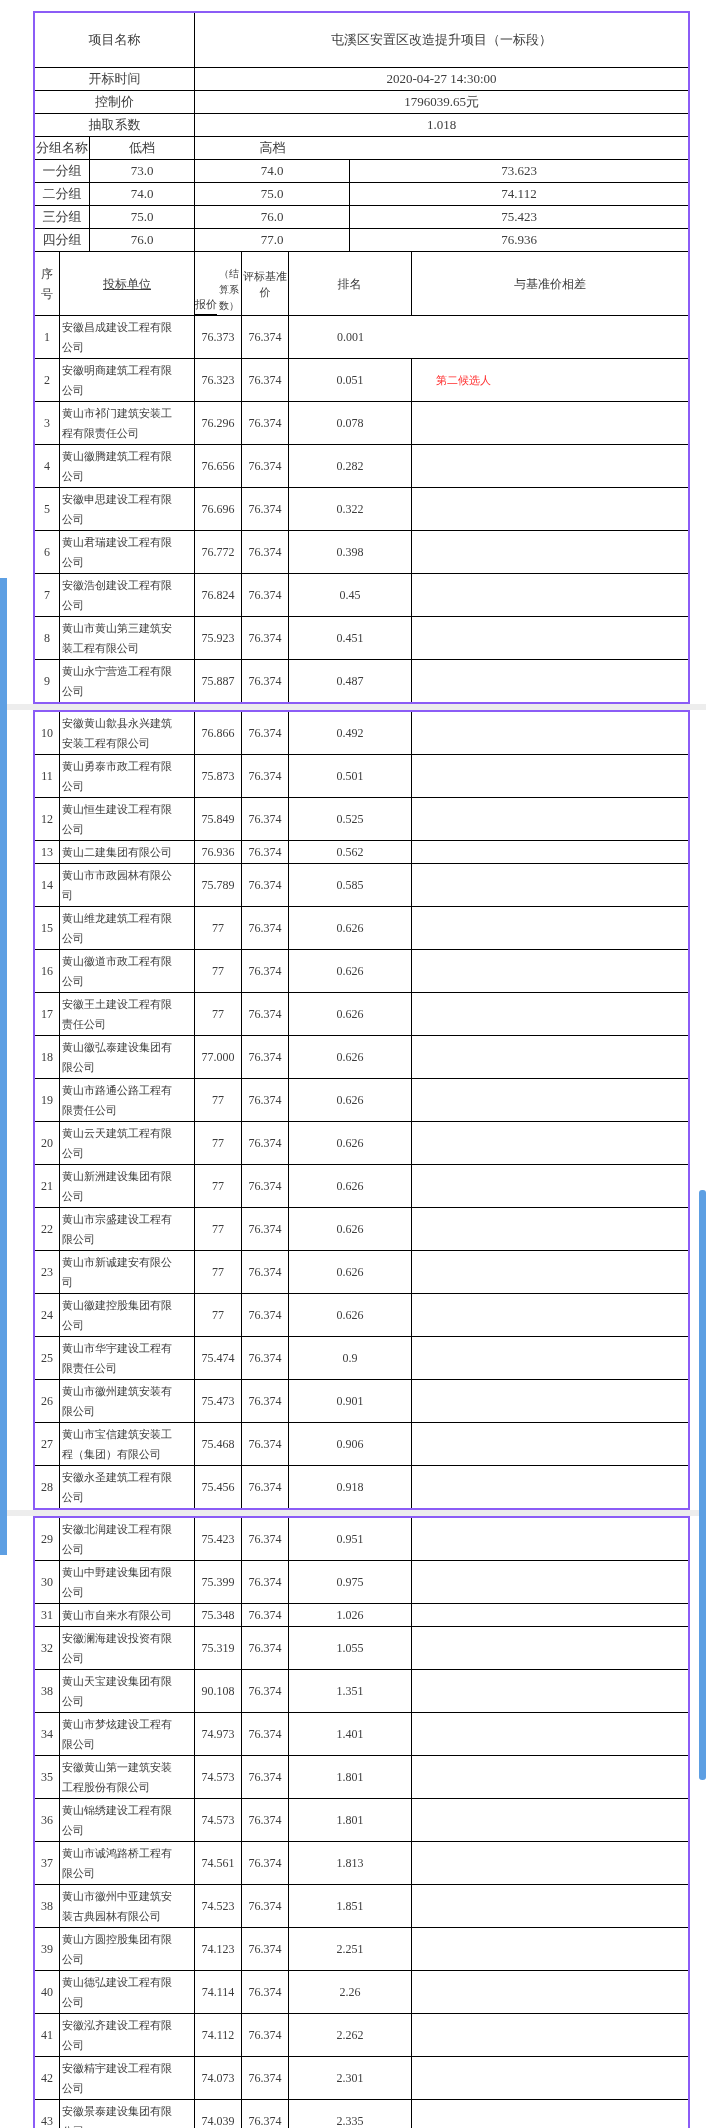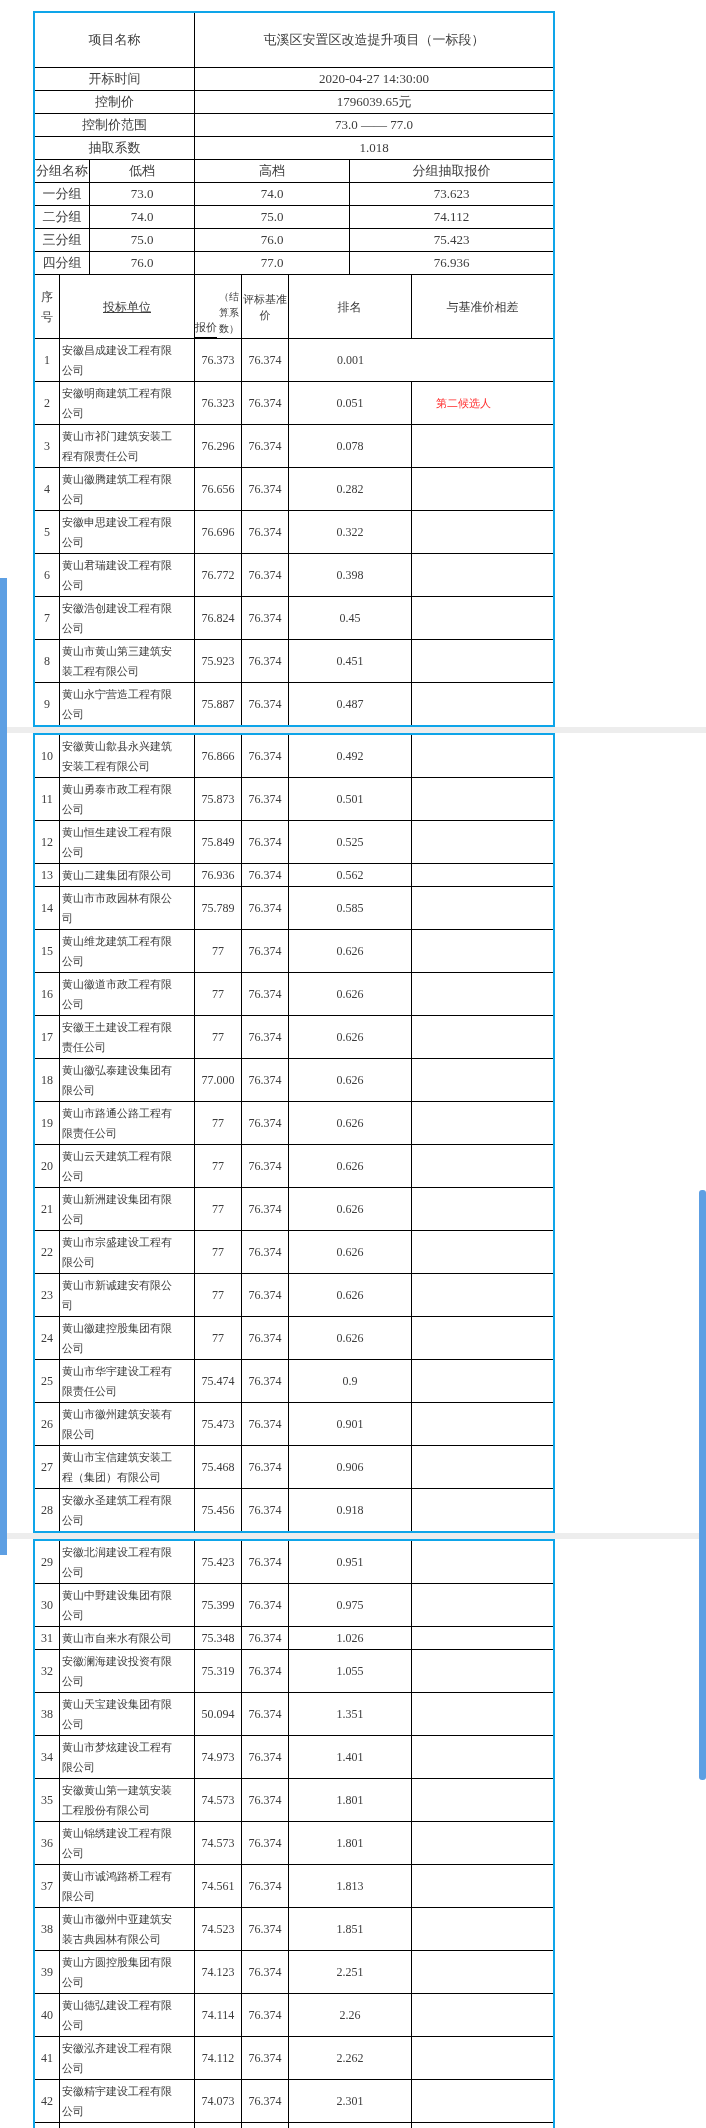--- a/index.html
+++ b/index.html
@@ -6,21 +6,21 @@
   html, body { width: 706px; }
   body {
     height: 2128px;
     background: #ffffff;
     position: relative;
     overflow: hidden;
     font-family: "Liberation Serif", "DejaVu Serif", serif;
     color: var(--ink, #3c3c3c);
   }
   #doc { padding-top: 11px; }
-  .tbox { width: 522px; margin-left: 33px; border: 2px solid #0ea5e9; background: #fff; }
+  .tbox { width: 657px; margin-left: 33px; border: 2px solid #8b5cf6; background: #fff; }
   .row { display: grid; border-bottom: 1px solid #000; }
   .cell {
     border-right: 1px solid #000;
     display: flex; align-items: center; justify-content: center;
     text-align: center; line-height: 20px;
   }
   .cell:last-child { border-right: none; }
 
   
   .info-row { grid-template-columns: 160px 1fr; font-size: 13px; }
@@ -84,34 +84,29 @@
         </div>
         <div class="row info-row">
           <div class="cell">开标时间</div>
           <div class="cell">2020-04-27 14:30:00</div>
         </div>
         <div class="row info-row">
           <div class="cell">控制价</div>
           <div class="cell">1796039.65元</div>
         </div>
         <div class="row info-row">
-          <div class="cell">控制价范围</div>
-          <div class="cell">73.0 —— 77.0</div>
-        </div>
-        <div class="row info-row">
           <div class="cell">抽取系数</div>
           <div class="cell">1.018</div>
         </div>
       </div>
     <div id="group-rows">
         <div class="row group-row">
           <div class="cell">分组名称</div>
           <div class="cell">低档</div>
           <div class="cell">高档</div>
-          <div class="cell">分组抽取报价</div>
         </div>
         <div class="row group-row">
           <div class="cell">一分组</div>
           <div class="cell">73.0</div>
           <div class="cell">74.0</div>
           <div class="cell">73.623</div>
         </div>
         <div class="row group-row">
           <div class="cell">二分组</div>
           <div class="cell">74.0</div>
@@ -406,21 +401,21 @@
           <div class="cell c-no">32</div>
           <div class="cell c-company">安徽澜海建设投资有限公司</div>
           <div class="cell c-price">75.319</div>
           <div class="cell c-base">76.374</div>
           <div class="cell c-diff">1.055</div>
           <div class="cell c-rank"></div>
         </div>
         <div class="row bid-row">
           <div class="cell c-no">38</div>
           <div class="cell c-company">黄山天宝建设集团有限公司</div>
-          <div class="cell c-price">50.094</div>
+          <div class="cell c-price">90.108</div>
           <div class="cell c-base">76.374</div>
           <div class="cell c-diff">1.351</div>
           <div class="cell c-rank"></div>
         </div>
         <div class="row bid-row">
           <div class="cell c-no">34</div>
           <div class="cell c-company">黄山市梦炫建设工程有限公司</div>
           <div class="cell c-price">74.973</div>
           <div class="cell c-base">76.374</div>
           <div class="cell c-diff">1.401</div>

